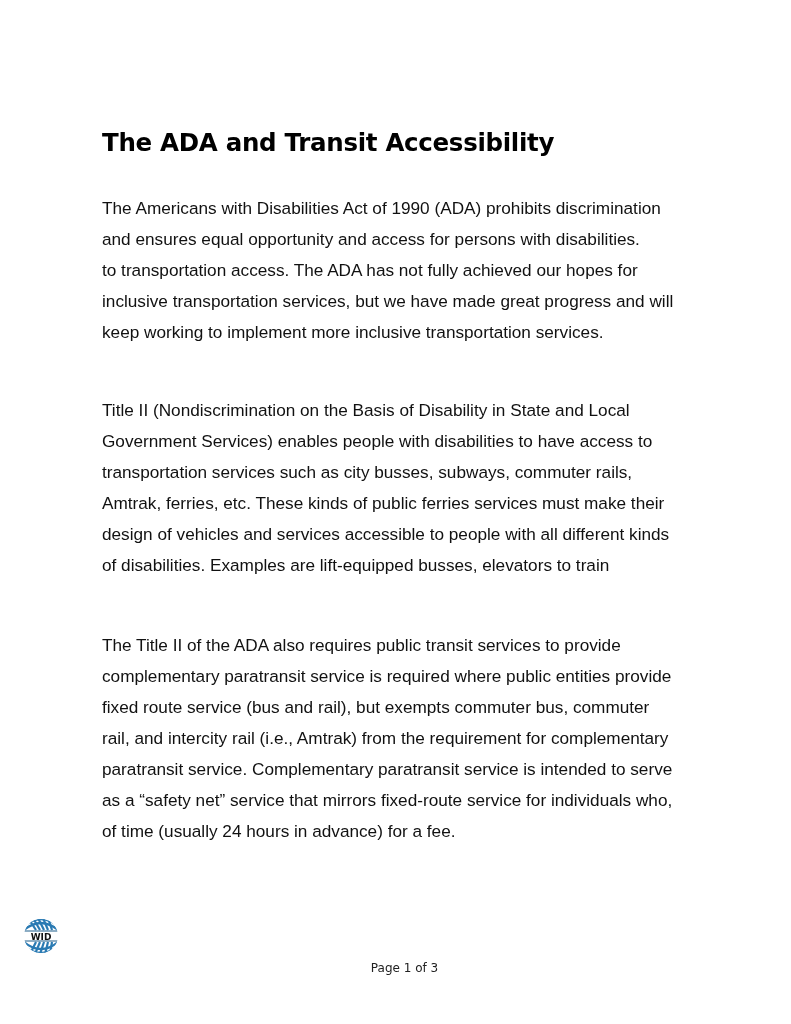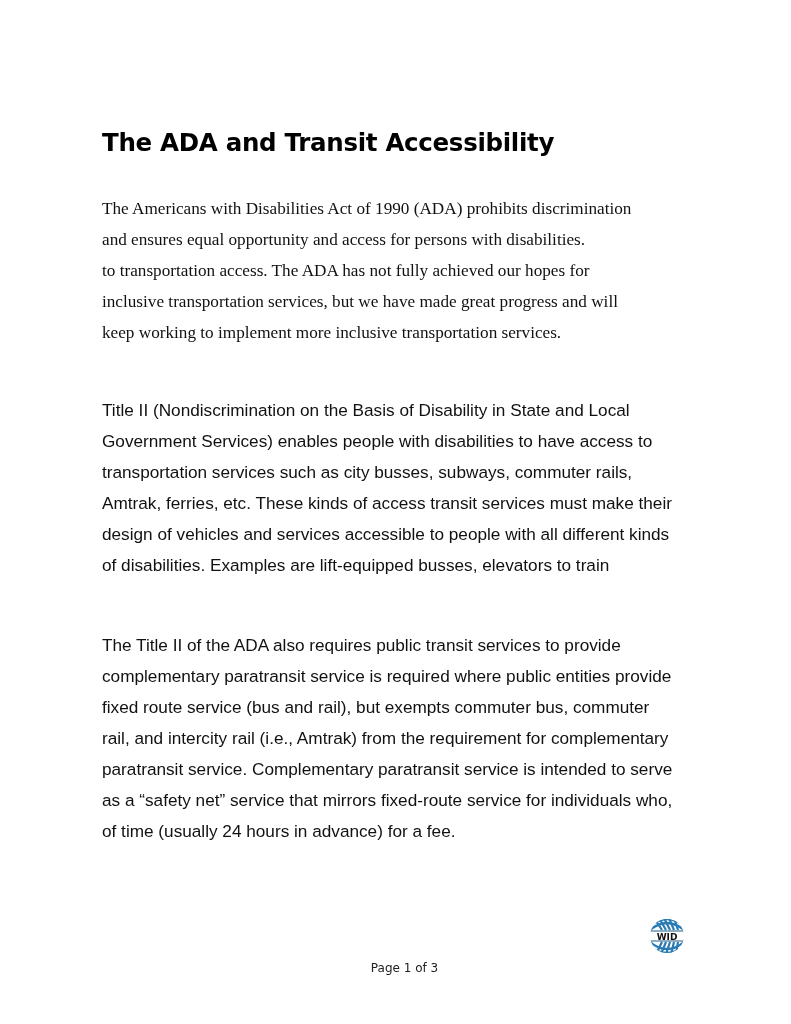--- a/index.html
+++ b/index.html
@@ -39,29 +39,29 @@
       margin: 0;
       font-family: "Liberation Sans", sans-serif;
       font-size: 17.2px;
       line-height: 31px;
       color: #111111;
     }
     .para .line {
       display: block;
       white-space: nowrap;
     }
-    #p1 { top: 193px; font-family: Liberation Serif, serif; }
+    #p1 { top: 193px; }
     #p2 { top: 395px; }
     #p3 { top: 630px; }
     .footer {
       position: absolute;
-      left: 4px;
+      left: 13px;
       width: 673px;
       top: 918px;
-      text-align: right;
+      text-align: left;
     }
     .logo {
       display: inline-block;
       width: 38px;
       height: 36px;
     }
     .page-number {
       position: absolute;
       left: 0;
       width: 791px;
@@ -84,21 +84,21 @@
     <span class="line">and ensures equal opportunity and access for persons with disabilities.</span>
     <span class="line">to transportation access. The ADA has not fully achieved our hopes for</span>
     <span class="line">inclusive transportation services, but we have made great progress and will</span>
     <span class="line">keep working to implement more inclusive transportation services.</span>
   </p>
 
   <p class="para" id="p2">
     <span class="line">Title II (Nondiscrimination on the Basis of Disability in State and Local</span>
     <span class="line">Government Services) enables people with disabilities to have access to</span>
     <span class="line">transportation services such as city busses, subways, commuter rails,</span>
-    <span class="line">Amtrak, ferries, etc. These kinds of access transit services must make their</span>
+    <span class="line">Amtrak, ferries, etc. These kinds of public ferries services must make their</span>
     <span class="line">design of vehicles and services accessible to people with all different kinds</span>
     <span class="line">of disabilities. Examples are lift-equipped busses, elevators to train</span>
   </p>
 
   <p class="para" id="p3">
     <span class="line">The Title II of the ADA also requires public transit services to provide</span>
     <span class="line">complementary paratransit service is required where public entities provide</span>
     <span class="line">fixed route service (bus and rail), but exempts commuter bus, commuter</span>
     <span class="line">rail, and intercity rail (i.e., Amtrak) from the requirement for complementary</span>
     <span class="line">paratransit service. Complementary paratransit service is intended to serve</span>

